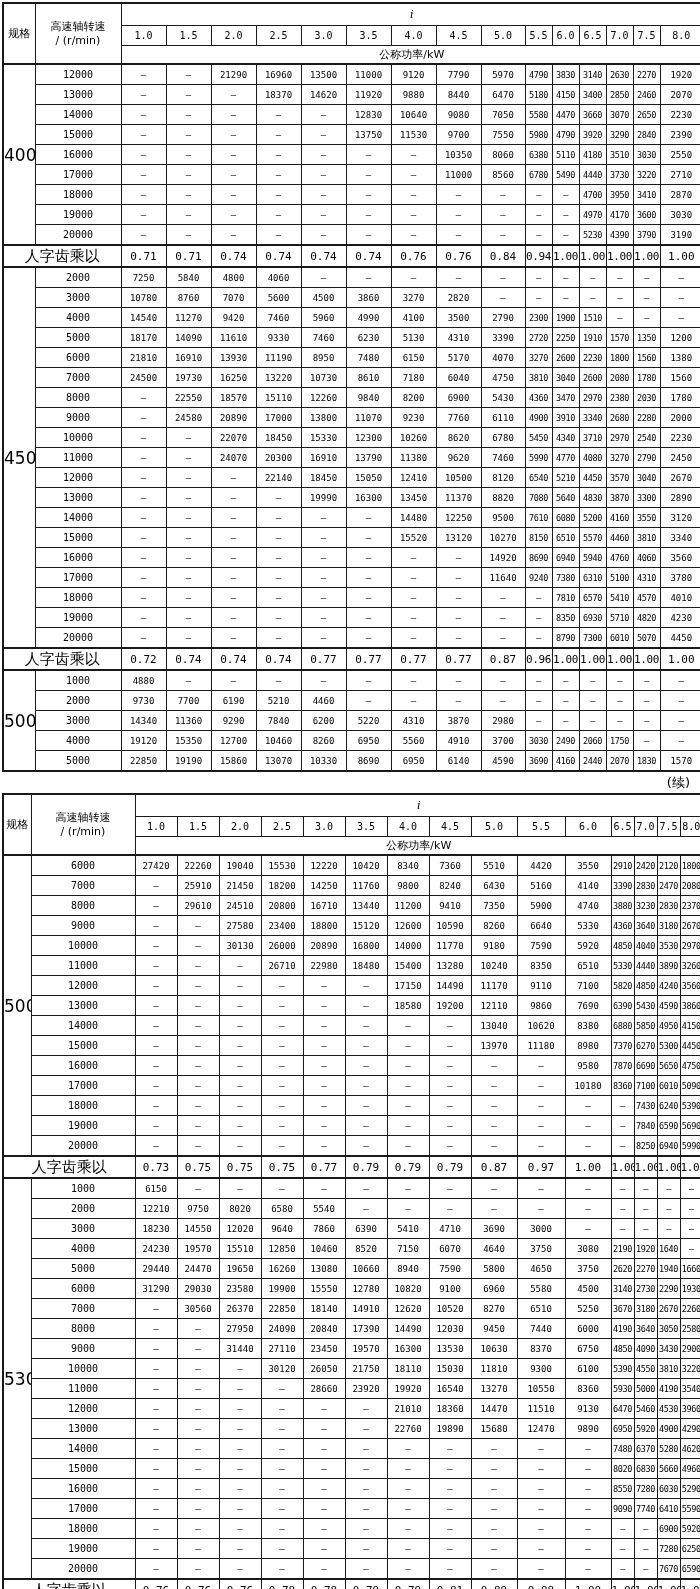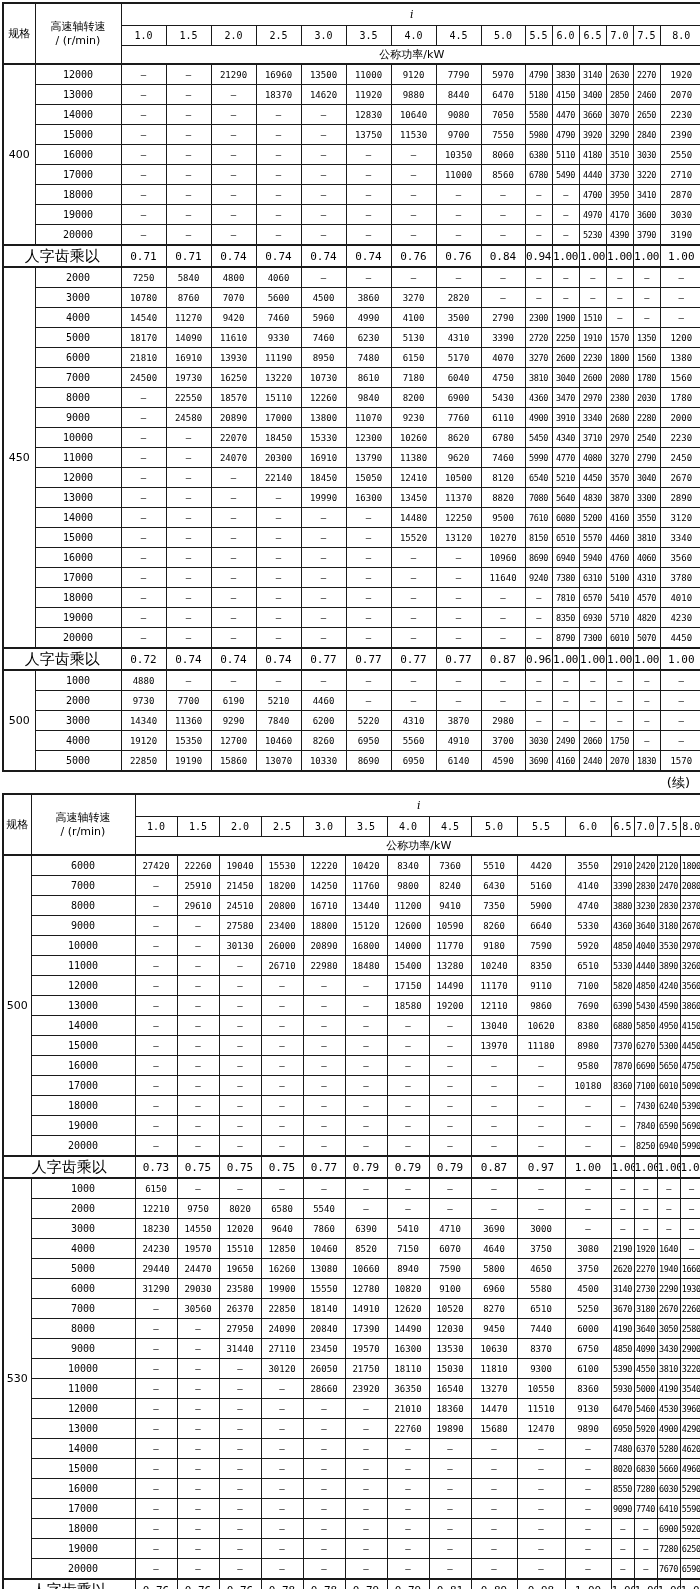--- a/index.html
+++ b/index.html
@@ -9,21 +9,21 @@
   th,td{border:1px solid #1a1a1a;text-align:center;vertical-align:middle;padding:0;overflow:hidden;white-space:nowrap;}
   thead th{font-weight:normal;}
   .cjk{font-size:11px;font-family:"DejaVu Sans",sans-serif;}
   .ratio-cell{font-size:10px;font-family:"DejaVu Sans Mono",monospace;height:19px;}
   .i-cell{font-size:11px;font-style:italic;font-family:"DejaVu Serif",serif;height:21px;}
   .power-title-cell{font-size:11px;height:17px;}
   .rpm-header-cell div{line-height:1.25;}
   td.rpm-cell{font-size:10px;font-family:"DejaVu Sans Mono",monospace;height:19px;}
   td.value-cell{font-size:9px;font-family:"DejaVu Sans Mono",monospace;height:19px;}
   td.nw{font-size:8.5px;letter-spacing:-0.4px;}
-  td.spec-cell{font-size:11px;text-align:center;}
+  td.spec-cell{font-size:17px;text-align:center;}
   tr.mult-row td{border-top:2px solid #1a1a1a;border-bottom:2px solid #1a1a1a;}
   tr.mult-row td.multiplier-value-cell{font-size:11px;font-family:"DejaVu Sans Mono",monospace;height:20px;}
   tr.mult-row td.multiplier-label-cell{font-size:15px;}
   thead{border-bottom:2px solid #1a1a1a;}
   .cont{height:21px;line-height:21px;text-align:right;padding-right:8px;font-size:13px;}
 </style>
 </head>
 <body>
 
 <div class="page">
@@ -515,21 +515,21 @@
         <tr>
           <td class="rpm-cell">16000</td>
           <td class="value-cell">—</td>
           <td class="value-cell">—</td>
           <td class="value-cell">—</td>
           <td class="value-cell">—</td>
           <td class="value-cell">—</td>
           <td class="value-cell">—</td>
           <td class="value-cell">—</td>
           <td class="value-cell">—</td>
-          <td class="value-cell">10960</td>
+          <td class="value-cell">14920</td>
           <td class="value-cell nw">8690</td>
           <td class="value-cell nw">6940</td>
           <td class="value-cell nw">5940</td>
           <td class="value-cell nw">4760</td>
           <td class="value-cell nw">4060</td>
           <td class="value-cell">3560</td>
         </tr>
         <tr>
           <td class="rpm-cell">17000</td>
           <td class="value-cell">—</td>
@@ -1236,21 +1236,21 @@
           <td class="value-cell nw">3220</td>
         </tr>
         <tr>
           <td class="rpm-cell">11000</td>
           <td class="value-cell">—</td>
           <td class="value-cell">—</td>
           <td class="value-cell">—</td>
           <td class="value-cell">—</td>
           <td class="value-cell">28660</td>
           <td class="value-cell">23920</td>
-          <td class="value-cell">36350</td>
+          <td class="value-cell">19920</td>
           <td class="value-cell">16540</td>
           <td class="value-cell">13270</td>
           <td class="value-cell">10550</td>
           <td class="value-cell">8360</td>
           <td class="value-cell nw">5930</td>
           <td class="value-cell nw">5000</td>
           <td class="value-cell nw">4190</td>
           <td class="value-cell nw">3540</td>
         </tr>
         <tr>

